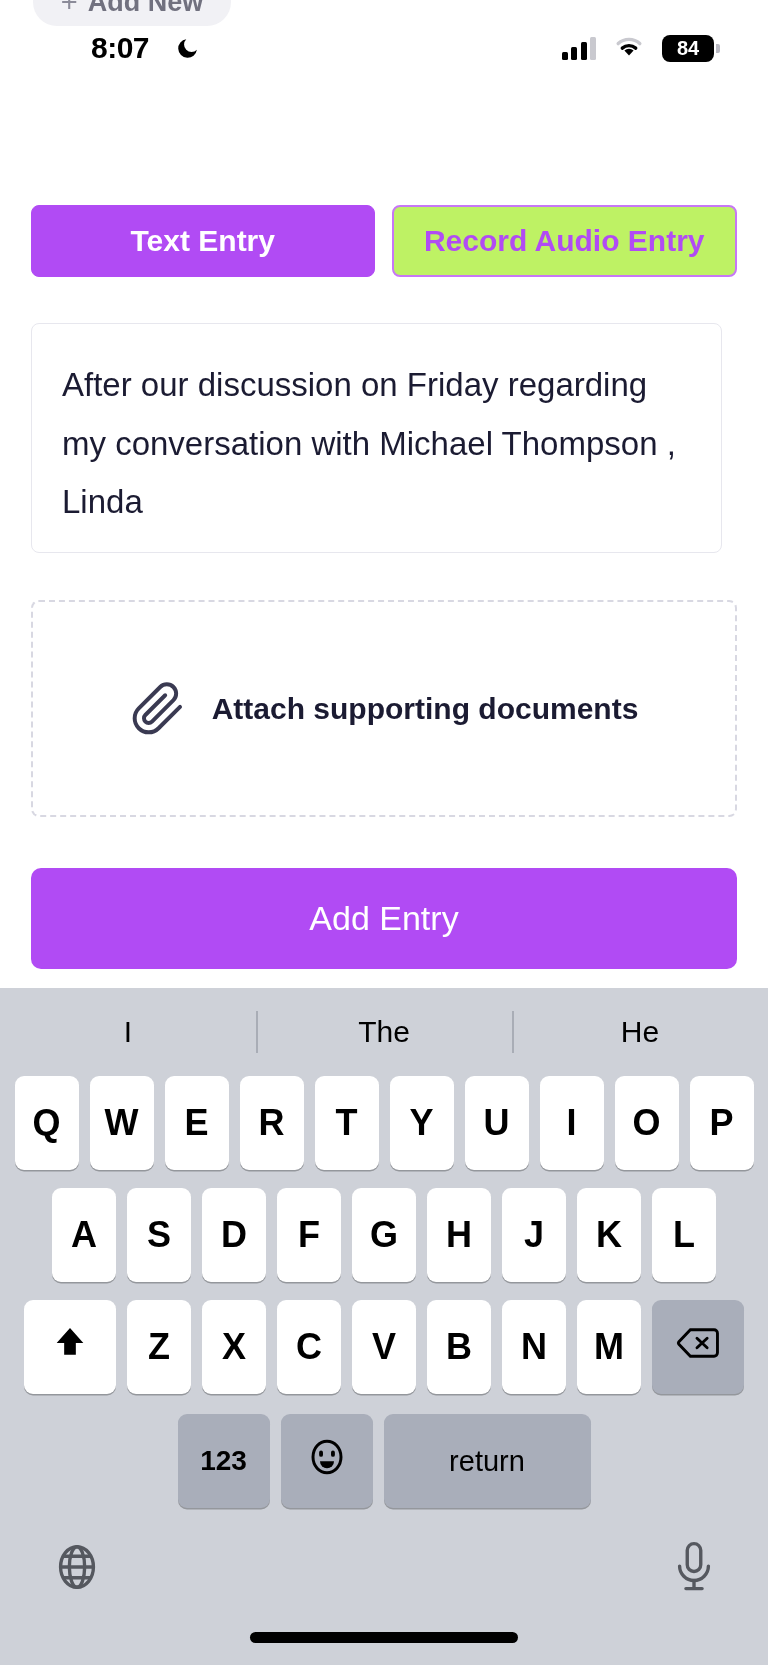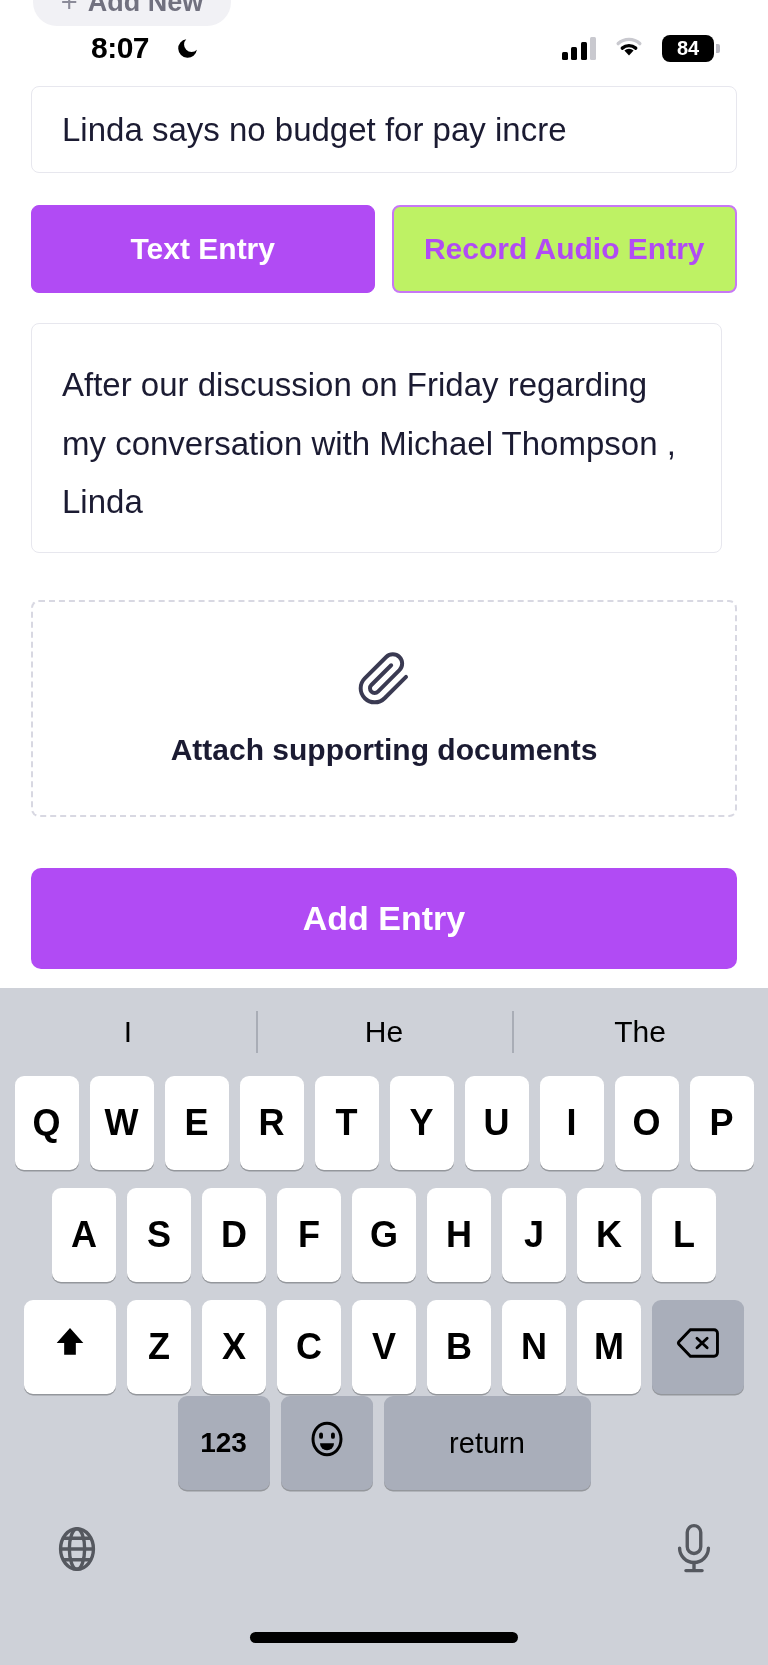--- a/index.html
+++ b/index.html
@@ -55,21 +55,21 @@
     position: absolute; left: 31px; top: 86px; width: 706px; height: 87px;
     border: 1.5px solid #e7e7ee; border-radius: 8px; background: #fff;
     display: flex; align-items: center; padding: 0 30px; overflow: hidden;
   }
   .title-field-text {
     font-size: 33px; font-weight: 500; color: #1b1b32;
     white-space: nowrap; overflow: hidden;
   }
 
   .mode-row {
-    position: absolute; left: 31px; top: 205px; width: 706px; height: 88px;
+    position: absolute; left: 31px; top: 205px; width: 706px; height: 72px;
     display: flex; gap: 17px; justify-content: space-between;
   }
   .mode-btn {
     flex: 1; border-radius: 8px; display: flex; align-items: center; justify-content: center;
     font-size: 30px; font-weight: 700; cursor: pointer;
   }
   .mode-btn.primary { background: #b14bf4; color: #ffffff; border: 1.5px solid #b14bf4; }
   .mode-btn.outline { background: #bef264; color: #b14bf4; border: 2px solid #c777f6; }
 
   .note-field {
@@ -77,31 +77,31 @@
     border: 1.5px solid #e7e7ee; border-radius: 8px; background: #fff;
     padding: 32px 30px; overflow: hidden;
   }
   .note-text {
     font-size: 33px; font-weight: 500; color: #1b1b32; line-height: 1.78;
   }
 
   .attach-box {
     position: absolute; left: 31px; top: 600px; width: 706px; height: 217px;
     border: 2px dashed #d8d8e2; border-radius: 8px; background: #fff;
-    display: flex; flex-direction: column; align-items: center; justify-content: center;
+    display: flex; flex-direction: row; align-items: center; justify-content: center;
     gap: 26px; cursor: pointer;
   }
   .clip-icon { width: 56px; height: 56px; }
   .attach-label { font-size: 30px; font-weight: 700; color: #1b1b32; }
 
   .add-entry-btn {
     position: absolute; left: 31px; top: 868px; width: 706px; height: 101px;
     background: #b14bf4; border-radius: 10px;
     display: flex; align-items: center; justify-content: center;
-    font-size: 34px; font-weight: 700; color: #ffffff; cursor: pointer;
+    font-size: 34px; font-weight: 400; color: #ffffff; cursor: pointer;
   }
 
   
   .keyboard {
     position: absolute; left: 0; top: 988px; width: 768px; height: 677px;
     background: #ced1d8;
   }
   .suggest-row {
     position: relative; height: 88px; display: flex; align-items: center;
   }
@@ -111,21 +111,21 @@
   }
   .suggest + .suggest::before {
     content: ""; position: absolute; left: 0; top: 50%; transform: translateY(-50%);
     width: 1.5px; height: 42px; background: #a9adb6;
   }
 
   .krow { display: flex; justify-content: center; align-items: center; }
   .krow1 { gap: 11px; height: 94px; padding: 0 4px; }
   .krow2 { gap: 11px; height: 94px; padding: 0 4px; margin-top: 18px; }
   .krow3 { gap: 11px; height: 94px; padding: 0 4px; margin-top: 18px; }
-  .krow4 { gap: 11px; height: 94px; padding: 0 20px; margin-top: 2px; }
+  .krow4 { gap: 11px; height: 94px; padding: 0 20px; margin-top: 20px; }
 
   .key {
     background: #ffffff; border-radius: 9px;
     display: flex; align-items: center; justify-content: center;
     font-size: 36px; font-weight: 700; color: #000;
     box-shadow: 0 1.5px 0 rgba(0,0,0,0.28);
     height: 94px; cursor: pointer; user-select: none;
   }
   .krow1 .key { width: 64px; }
   .krow2 .key { width: 64px; }
@@ -181,23 +181,20 @@
           <path d="M6.2 10.6a16 16 0 0 1 21.6 0" stroke="#c9c9cf" stroke-width="3.4" fill="none" stroke-linecap="round"></path>
           <path d="M10.3 15.1a10.3 10.3 0 0 1 13.4 0" stroke="#000" stroke-width="3.4" fill="none" stroke-linecap="round"></path>
         </svg>
       </span>
       <span class="batt">
         <span>84</span>
       </span>
     </div>
   </div>
 
-  <div class="title-field">
-    <span class="title-field-text">Linda says no budget for pay incre</span>
-  </div>
 
   <div class="mode-row">
     <div class="mode-btn primary">Text Entry</div>
     <div class="mode-btn outline">Record Audio Entry</div>
   </div>
 
   <div class="note-field">
     <div class="note-text">After our discussion on Friday regarding my conversation with Michael Thompson , Linda</div>
   </div>
 
@@ -209,22 +206,22 @@
     </span>
     <span class="attach-label">Attach supporting documents</span>
   </div>
 
   <div class="add-entry-btn">Add Entry</div>
 
   <div class="keyboard">
 
     <div class="suggest-row">
       <div class="suggest">I</div>
+      <div class="suggest">The</div>
       <div class="suggest">He</div>
-      <div class="suggest">The</div>
     </div>
 
     <div class="krow krow1">
       <div class="key">Q</div>
       <div class="key">W</div>
       <div class="key">E</div>
       <div class="key">R</div>
       <div class="key">T</div>
       <div class="key">Y</div>
       <div class="key">U</div>

